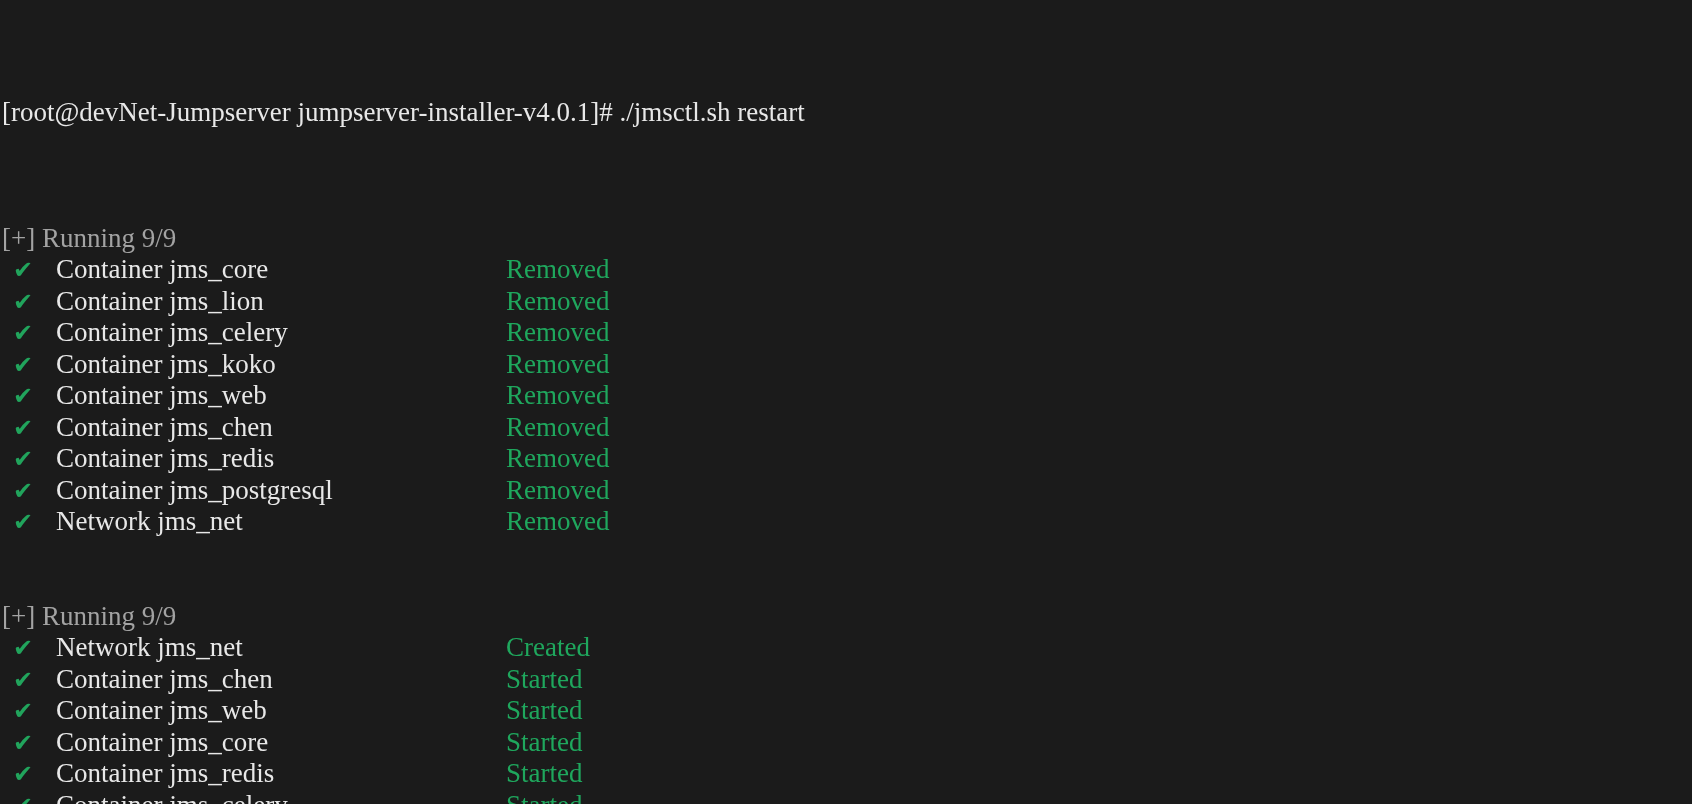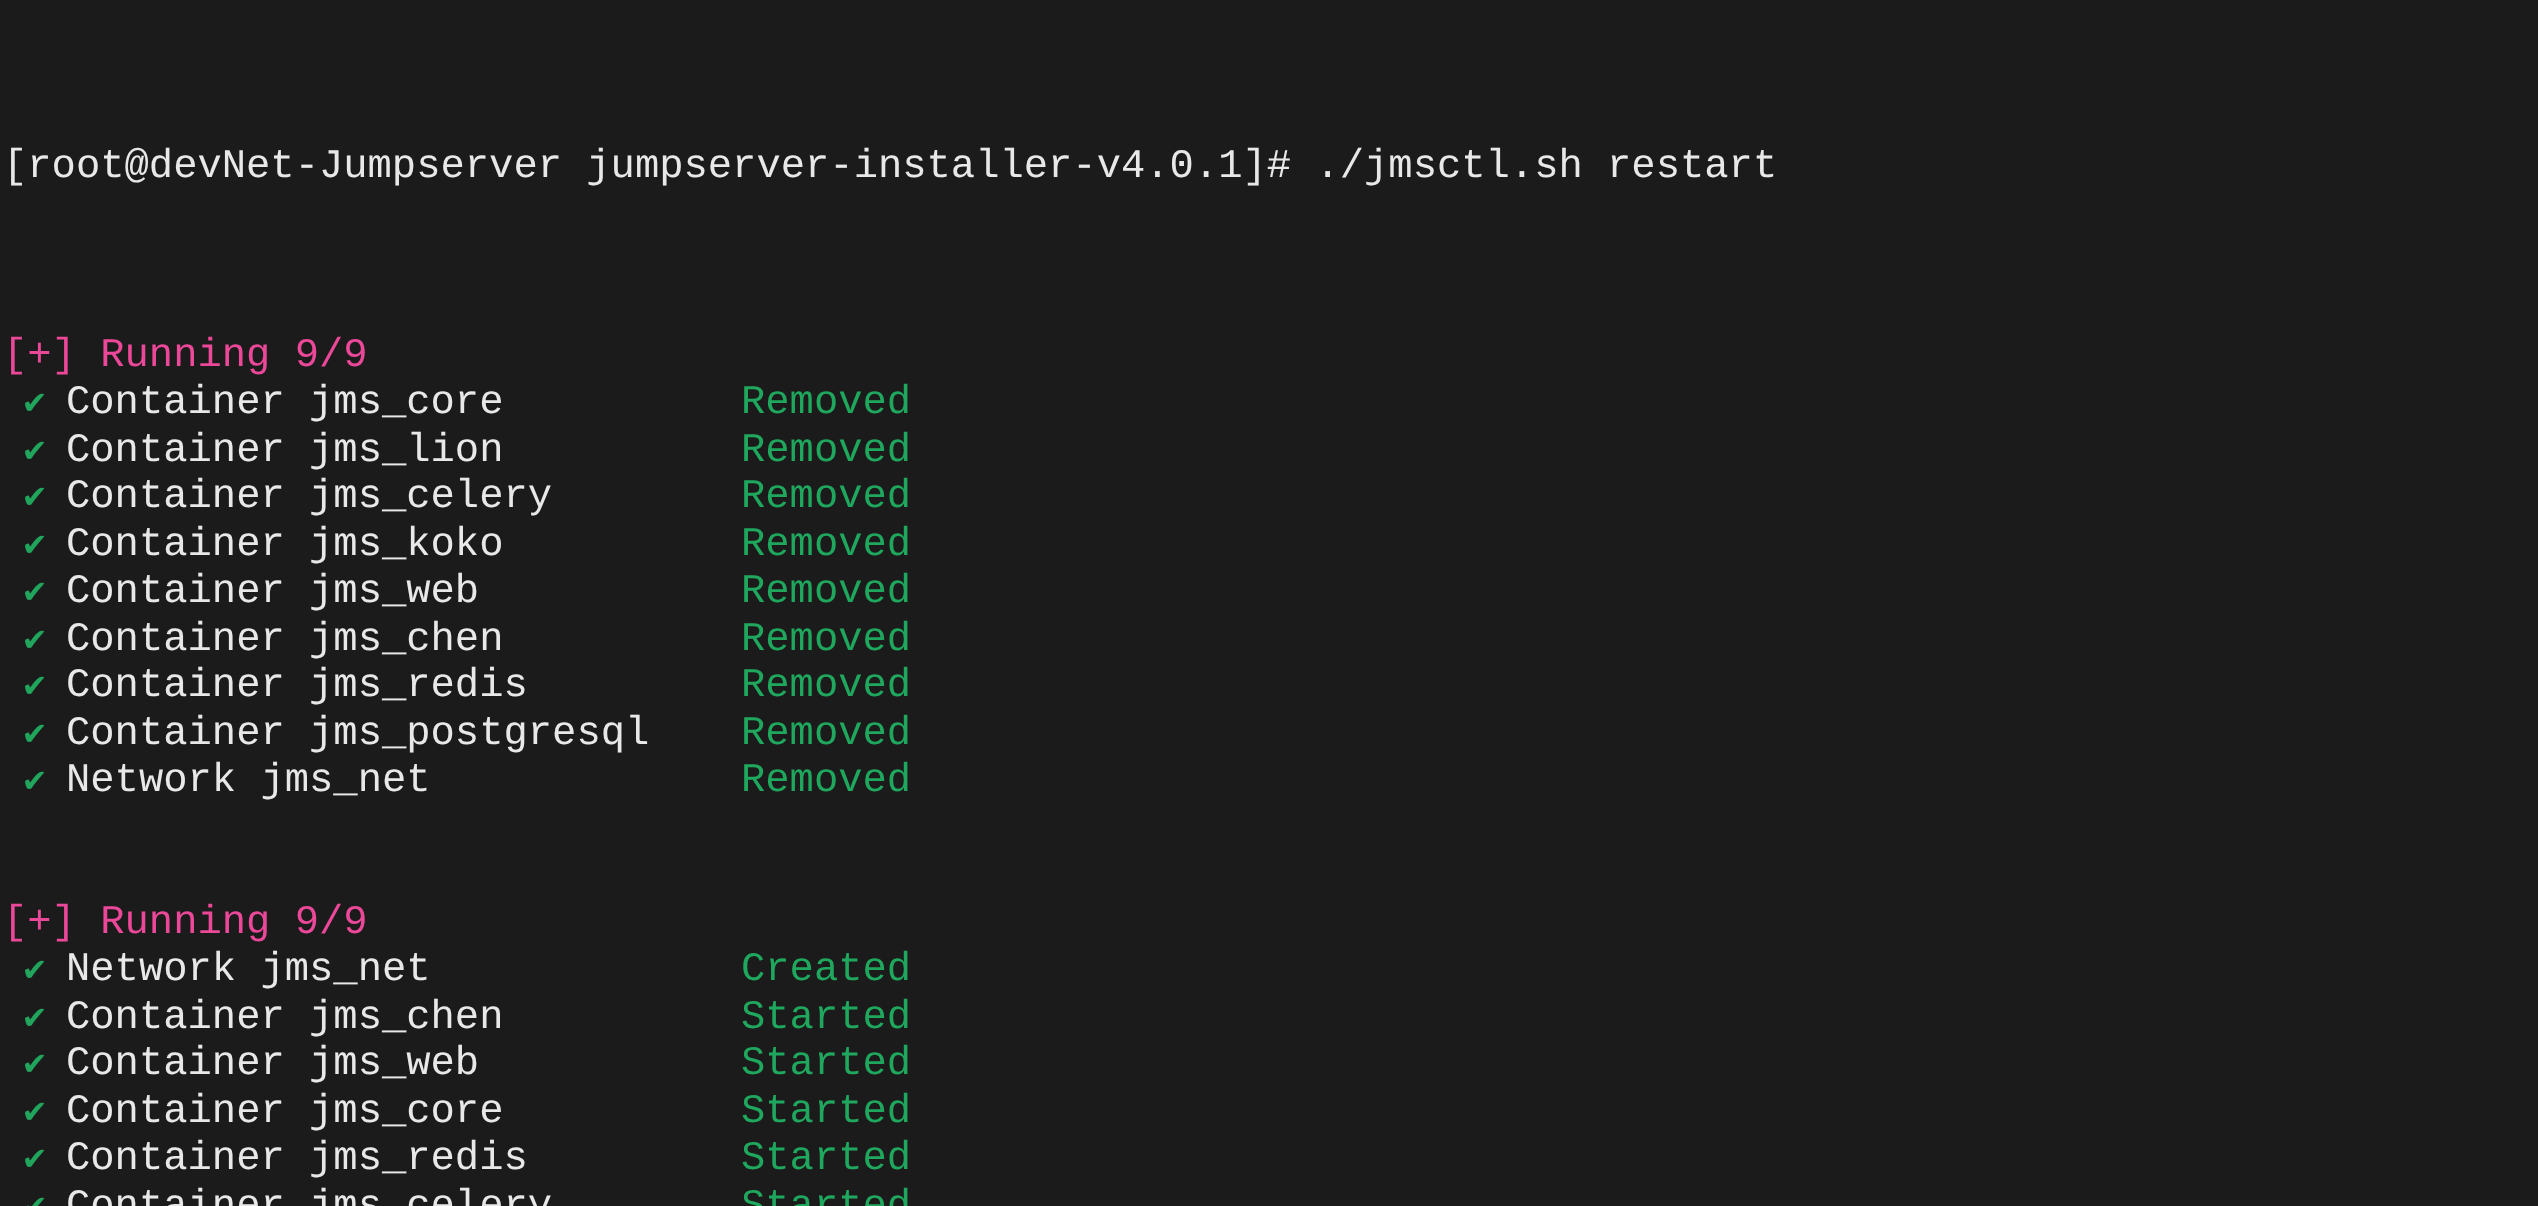--- a/index.html
+++ b/index.html
@@ -12,21 +12,21 @@
     width: 1692px;
     height: 804px;
     overflow: hidden;
     font-family: "DejaVu Sans Mono", "Liberation Mono", monospace;
   }
   #terminal {
     width: 1692px;
     height: 804px;
     background: #1b1b1b;
     color: #e8e8e8;
-    font-family: Liberation Mono, monospace;
+    font-family: Liberation Serif, serif;
     font-size: 27px;
     line-height: 31.5px;
     letter-spacing: 0px;
     padding: 2px 0 0 0;
     box-sizing: border-box;
     overflow: hidden;
     position: relative;
     white-space: pre;
   }
   .line {
@@ -35,22 +35,22 @@
     display: block;
     padding-left: 2px;
   }
   .blank {
     height: 31.5px;
     display: block;
   }
   .prompt-line {
     color: #e8e8e8;
   }
-  .tok-default { color: #e8e8e8; }
-  .tok-cyan    { color: #ec4899; }
+  .tok-default { color: #e8e8e8; margin-left: 12px; }
+  .tok-cyan    { color: #a3a3a3; }
   .tok-green   { color: #1fa75d; text-align: center; }
   .tok-check   { color: #21a45c; }
   .col-name {
     display: inline-block;
     width: 450px;
   }
   .check-cell {
     display: inline-block;
     width: 42px;
     text-align: center;

